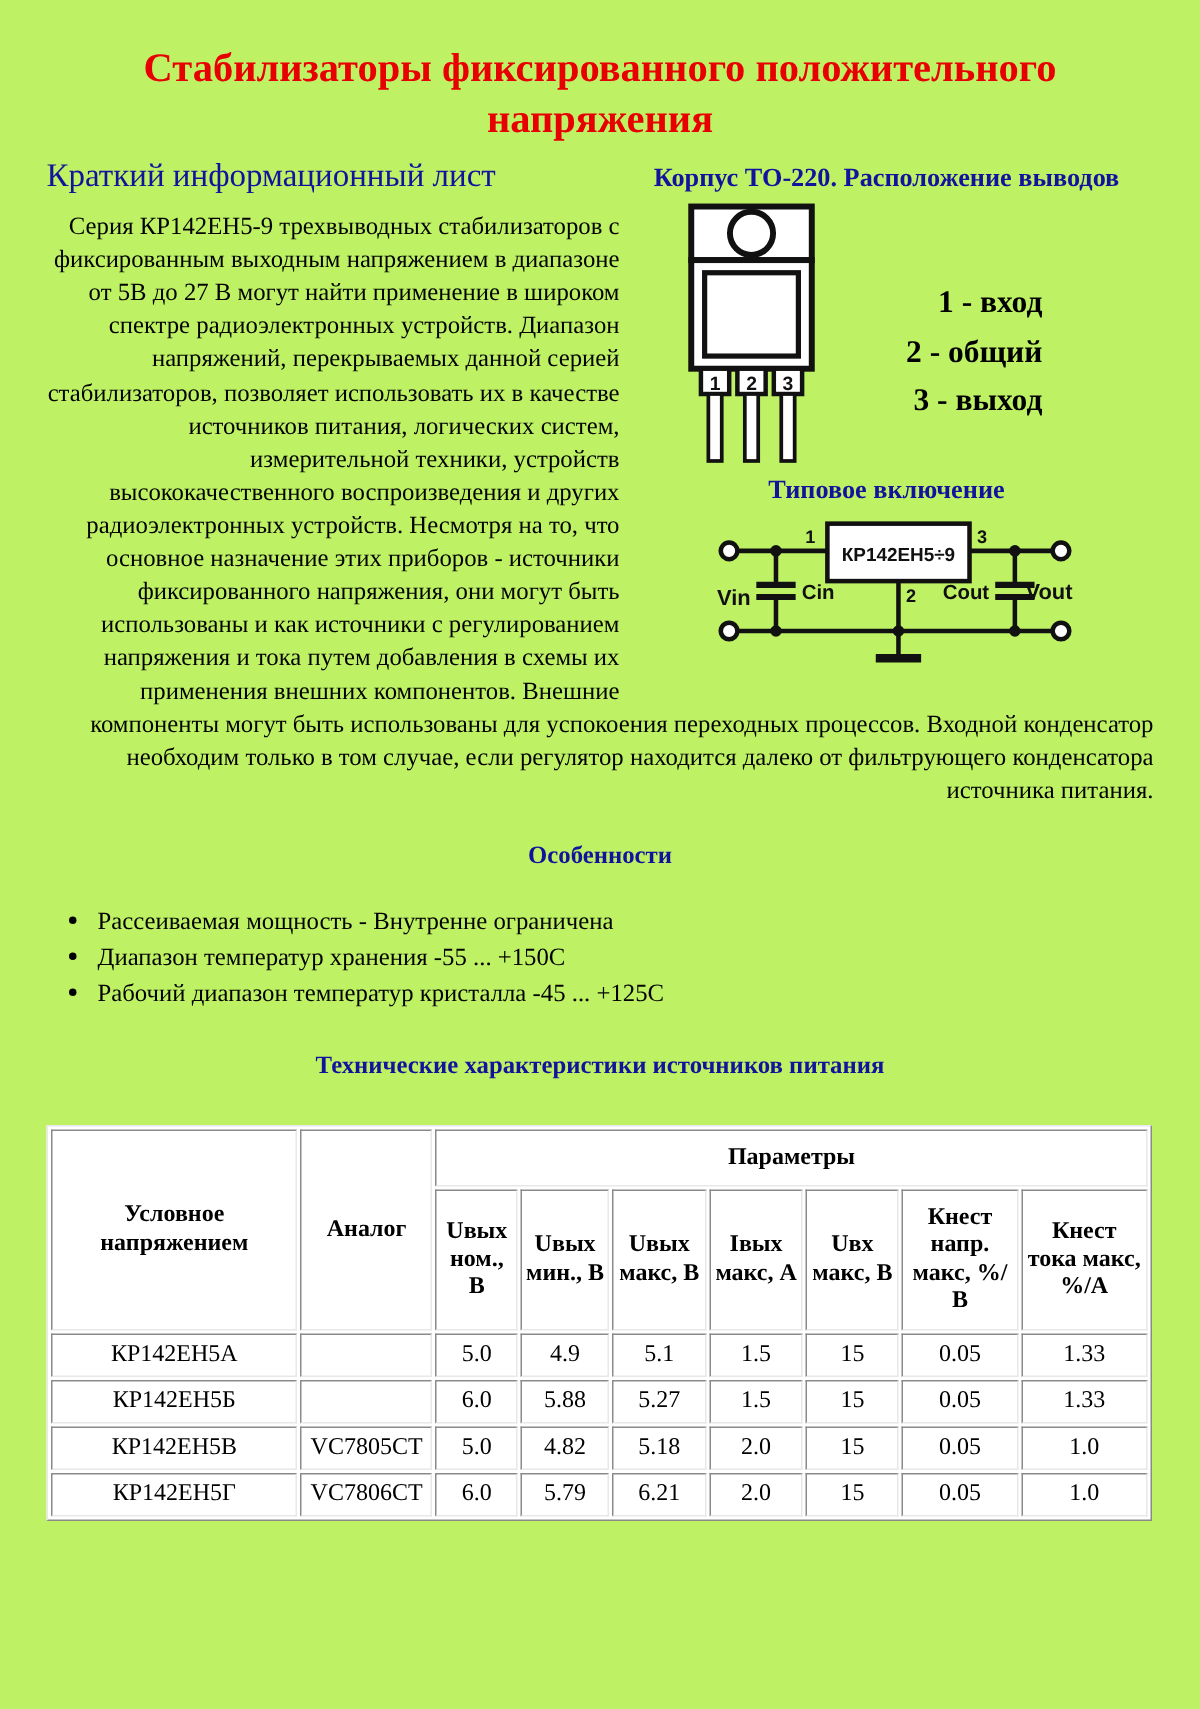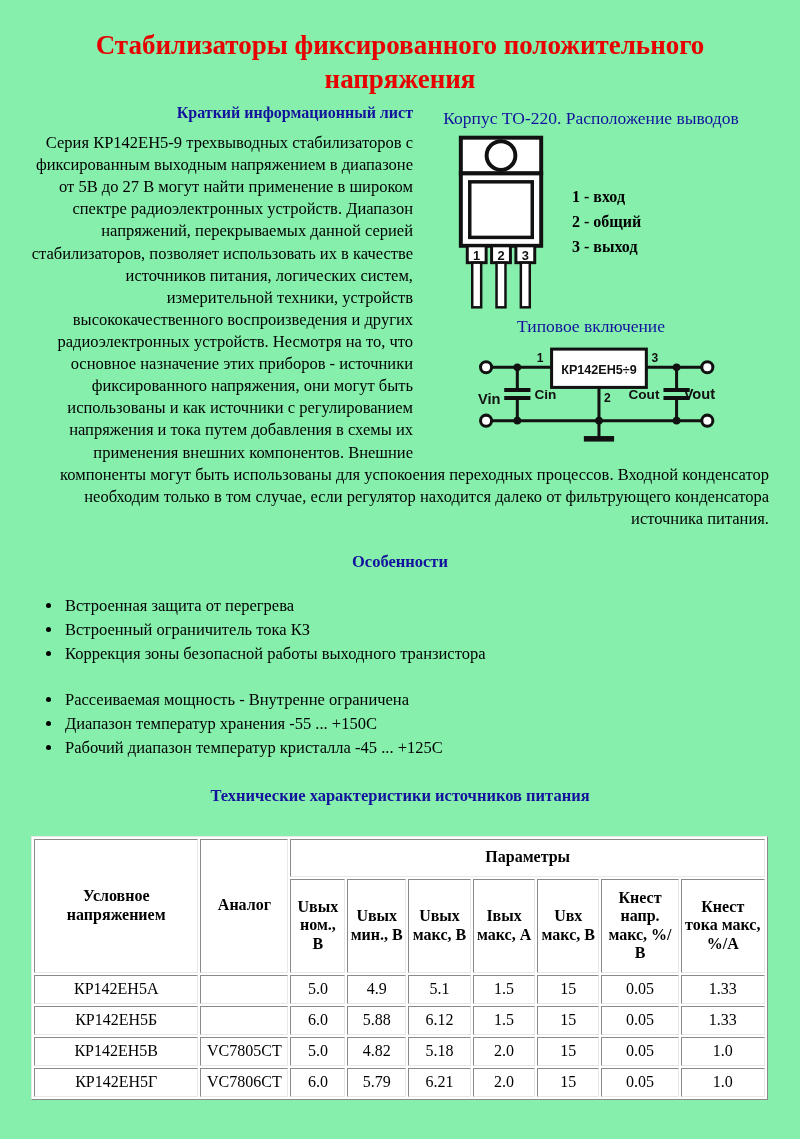--- a/index.html
+++ b/index.html
@@ -1,45 +1,45 @@
 <!DOCTYPE html>
 <html><head>
 <meta charset="utf-8">
 <style>
   html,body { margin:0; padding:0; background:#fff; }
   .page {
-    width:800px; height:1139px; overflow:hidden; background:#86efac;
+    width:800px; height:1139px; overflow:hidden; background:#bef264;
     font-family:"Liberation Serif", serif; color:#000; box-sizing:border-box;
   }
   .inner { padding:0 31px; }
 
   .title {
     color:#e80000; text-align:center; font-weight:bold;
     font-size:27px; line-height:1.26; margin:28px 40px 8px 40px;
   }
 
   .content { position:relative; }
 
   .figures { float:right; width:356px; }
   .fig-heading {
-    color:#12129c; font-weight:normal; font-size:17.5px;
+    color:#12129c; font-weight:bold; font-size:17.5px;
     text-align:center; margin:4px 0 6px 0; line-height:1.2;
   }
   .package-row { display:flex; align-items:flex-start; }
   svg.package { width:124px; height:175px; margin-left:27px; flex:none; }
   .pin-labels {
-    font-weight:bold; font-size:16px; line-height:1.55;
-    margin-left:8px; margin-top:50px;
+    font-weight:bold; font-size:21px; line-height:1.55;
+    margin-left:40px; margin-top:50px;text-align:right;
   }
   .circuit-head { margin-top:6px; }
   svg.circuit { display:block; width:252px; height:105px; margin:10px 0 0 64px; }
 
   .col-heading {
-    color:#12129c; font-weight:bold; font-size:16px;
-    text-align:right; margin:6px 0 10px 0;
+    color:#12129c; font-weight:normal; font-size:22px;
+    text-align:left; margin:6px 0 10px 0;
   }
   .body-text {
     font-size:16.5px; line-height:1.34; margin:0; text-align:right;
   }
 
   .sec-heading {
     clear:both; color:#12129c; font-weight:bold; font-size:16.5px;
     text-align:center; margin:22px 0 0 0;
   }
   ul.bullets {
@@ -147,25 +147,20 @@
           <text x="181" y="52" font-size="13.5" text-anchor="end">Cout</text>
           <text x="205" y="52" font-size="14.5" text-anchor="start">Vout</text>
         </svg>
       </div>
 
       <div class="col-heading">Краткий информационный лист</div>
       <p class="body-text">Серия КР142ЕН5-9 трехвыводных стабилизаторов с фиксированным выходным напряжением в диапазоне от 5В до 27 В могут найти применение в широком спектре радиоэлектронных устройств. Диапазон напряжений, перекрываемых данной серией стабилизаторов, позволяет использовать их в качестве источников питания, логических систем, измерительной техники, устройств высококачественного воспроизведения и других радиоэлектронных устройств. Несмотря на то, что основное назначение этих приборов - источники фиксированного напряжения, они могут быть использованы и как источники с регулированием напряжения и тока путем добавления в схемы их применения внешних компонентов. Внешние компоненты могут быть использованы для успокоения переходных процессов. Входной конденсатор необходим только в том случае, если регулятор находится далеко от фильтрующего конденсатора источника питания.</p>
     </div>
 
     <div class="sec-heading">Особенности</div>
-    <ul class="bullets">
-      <li>Встроенная защита от перегрева</li>
-      <li>Встроенный ограничитель тока КЗ</li>
-      <li>Коррекция зоны безопасной работы выходного транзистора</li>
-    </ul>
 
     <ul class="bullets">
       <li>Рассеиваемая мощность - Внутренне ограничена</li>
       <li>Диапазон температур хранения -55 ... +150С</li>
       <li>Рабочий диапазон температур кристалла -45 ... +125С</li>
     </ul>
 
     <div class="sec-heading table-heading">Технические характеристики источников питания</div>
 
     <table class="spec-table">
@@ -206,21 +201,21 @@
           <td>1.5</td>
           <td>15</td>
           <td>0.05</td>
           <td>1.33</td>
         </tr>
         <tr>
           <td>КР142ЕН5Б</td>
           <td></td>
           <td>6.0</td>
           <td>5.88</td>
-          <td>6.12</td>
+          <td>5.27</td>
           <td>1.5</td>
           <td>15</td>
           <td>0.05</td>
           <td>1.33</td>
         </tr>
         <tr>
           <td>КР142ЕН5В</td>
           <td>VC7805CT</td>
           <td>5.0</td>
           <td>4.82</td>

